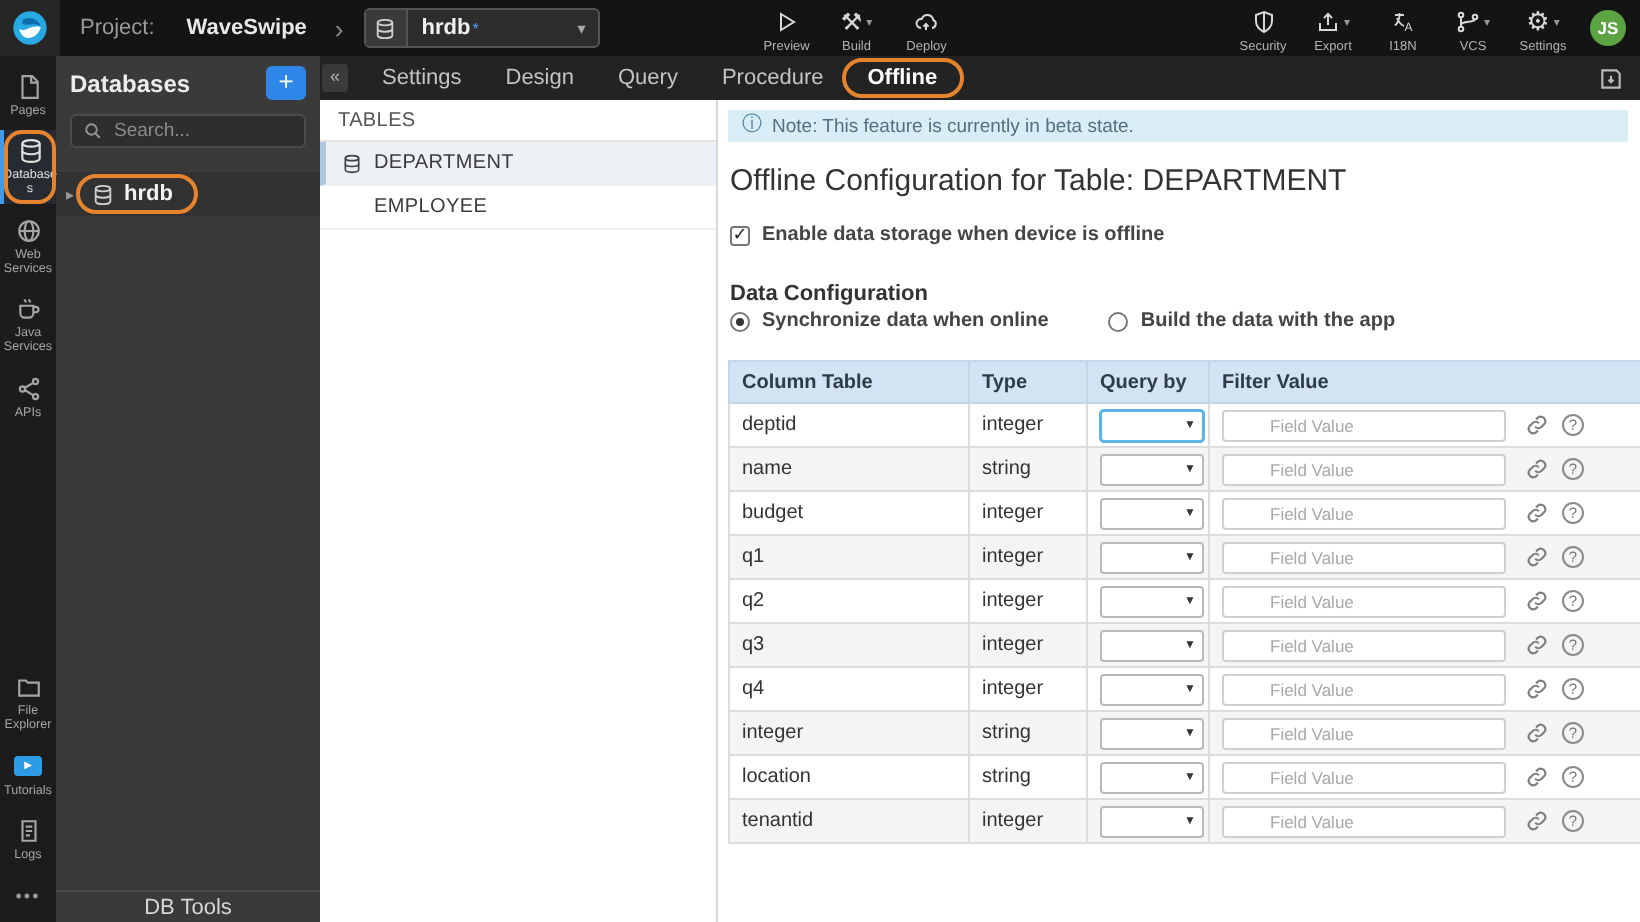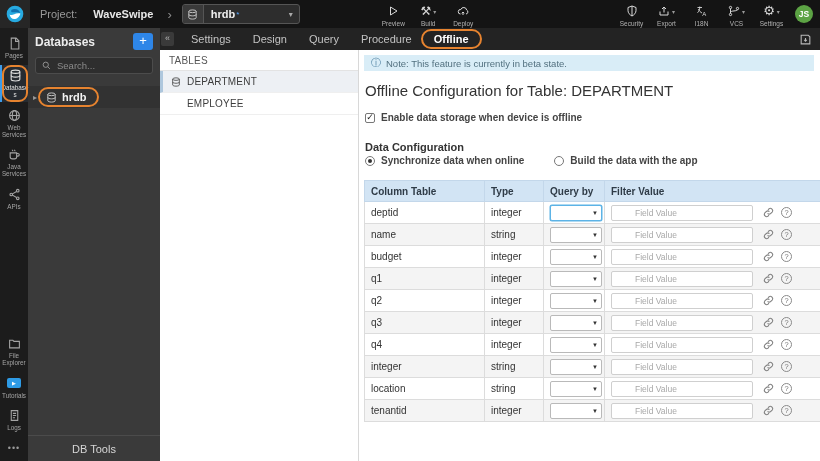--- a/index.html
+++ b/index.html
@@ -56,21 +56,21 @@
   .searchbox{margin:3px 7px;height:17px;background:#2e2e2e;border:1px solid #4c4c4c;border-radius:3px;display:flex;align-items:center;padding:0 6px;gap:4px;}
   .searchbox svg{width:9px;height:9px;color:#9a9a9a;flex:none;}
   .searchbox input{background:transparent;border:none;outline:none;color:#ddd;font-size:9.5px;width:100%;font-family:inherit;}
   .searchbox input::placeholder{color:#8b8b8b;}
   .dbitem{margin-top:9px;height:22px;background:#323232;display:flex;align-items:center;padding-left:5px;cursor:pointer;}
   .dbitem .caret{font-size:8px;color:#9a9a9a;margin-right:2px;}
   .dbitem .oring{position:relative;display:inline-flex;align-items:center;gap:5px;padding:2px 12px 2px 7px;}
   .dbitem .oring::after{content:"";position:absolute;inset:-2px -1px;border:2.5px solid var(--ring);border-radius:11px;pointer-events:none;}
   .dbitem svg{width:11px;height:11px;color:#cfcfcf;}
   .dbitem .lbl{font-size:11px;font-weight:600;color:#f2f2f2;}
-  .db-foot{margin-top:auto;height:26px;border-top:1px solid #4b4b4b;display:flex;align-items:center;justify-content:center;font-size:11px;color:#d6d6d6;cursor:pointer;}
+  .db-foot{margin-top:auto;height:16px;border-top:1px solid #4b4b4b;display:flex;align-items:center;justify-content:center;font-size:11px;color:#d6d6d6;cursor:pointer;}
 
   
   .content-col{flex:1;display:flex;flex-direction:column;min-width:0;}
   .tabbar{height:22px;background:#232323;display:flex;align-items:center;}
   .collapse-btn{width:13px;height:14px;background:#3a3a3a;border-radius:2px;color:#b5b5b5;font-size:9px;line-height:13px;text-align:center;margin:0 6px 0 1px;cursor:pointer;}
   .tab{position:relative;padding:0 11px;font-size:11px;color:#c3c3c3;line-height:22px;cursor:pointer;white-space:nowrap;}
   .tab.active{color:#fff;font-weight:600;}
   .tab.ring::after{content:"";position:absolute;inset:1px -2px;border:2.5px solid var(--ring);border-radius:10px;pointer-events:none;}
   .sb-item.ring::after{content:"";position:absolute;inset:0px 0px;border:2.5px solid var(--ring);border-radius:9px;pointer-events:none;}
   .save-btn{margin-left:auto;margin-right:8px;color:#b9b9b9;display:flex;align-items:center;cursor:pointer;}

